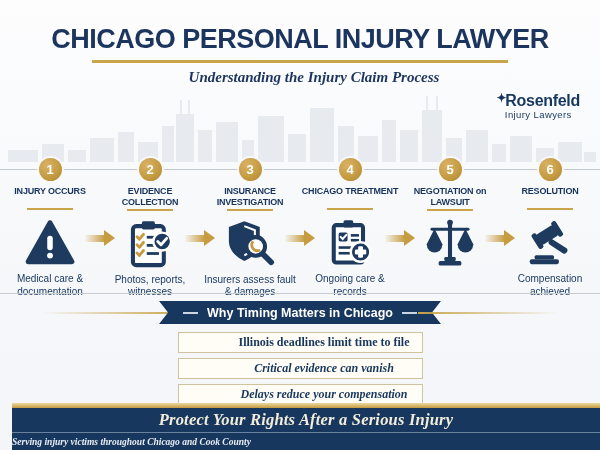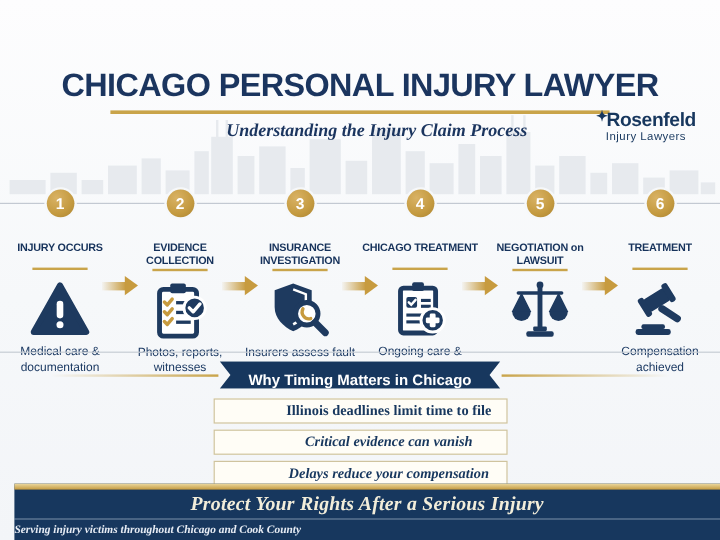--- a/index.html
+++ b/index.html
@@ -1,21 +1,21 @@
 <!DOCTYPE html>
 <html><head>
 <meta charset="utf-8">
 <style>
   * { margin:0; padding:0; box-sizing:border-box; }
   html,body { width:600px; height:450px; background:#ffffff; font-family:"Liberation Sans", sans-serif; }
   .card { position:relative; width:600px; height:450px; overflow:hidden;
           background:linear-gradient(180deg,#fdfdfe 0%, #f6f8fa 55%, #f3f5f8 100%); }
 
   
-  .header { position:absolute; top:24px; left:0; right:0; text-align:center;margin-top:32px; }
+  .header { position:absolute; top:24px; left:0; right:0; text-align:center; }
   .title { font-size:27px; font-weight:bold; color:#1b355f; letter-spacing:-0.5px; }
   .title-rule { width:416px; height:3px; background:#c9a44a; margin:5px auto 6px; }
   .subtitle { font-family:"Liberation Serif", serif; font-style:italic; font-weight:bold;
               font-size:15px; color:#1b355f;padding-left:28px; }
 
   
   .logo { position:absolute; top:92px; right:20px; text-align:center; color:#17375e; }
   .logo-name { font-size:16px; font-weight:bold; letter-spacing:-0.3px; }
   .logo-star { font-size:12px; position:relative; top:-4px; margin-right:-1px; }
   .logo-sub { font-size:9.5px; letter-spacing:0.4px; margin-top:-1px; }
@@ -25,21 +25,21 @@
 
   
   .process { position:absolute; top:158px; left:0; width:600px; height:142px; }
   .track { position:absolute; top:11px; left:0; right:0; height:1px; background:#c3c9d2; }
   .steps { position:relative; display:flex; }
   .step { width:100px; flex:none; display:flex; flex-direction:column; align-items:center; text-align:center; }
   .badge { position:relative; z-index:2; width:23px; height:23px; border-radius:50%;
            background:radial-gradient(circle at 35% 30%, #d9b264, #c49a40 60%, #ab8330);
            color:#fff; font-size:13px; font-weight:bold; line-height:23px; text-align:center;
            box-shadow:0 0 0 2px #f6f8fa; }
-  .step-title { margin-top:20px; font-size:9px; font-weight:bold; color:#16325b;
+  .step-title { margin-top:5px; font-size:9px; font-weight:bold; color:#16325b;
                 line-height:1.2; letter-spacing:-0.2px; max-width:100px; min-height:21px;
                 display:flex; flex-direction:column; justify-content:flex-start; }
   .step-rule { width:46px; height:2px; background:#c9a44a; margin:1px 0 3px; }
   .step-icon { height:60px; display:flex; align-items:center; justify-content:center; }
   .step-icon svg { width:52px; height:52px; }
   .step-caption { font-size:10px; color:#1c3a63; line-height:1.25; max-width:94px; font-weight:500; }
 
   .arrow { position:absolute; top:72px; width:30px; height:16px; z-index:1; }
   .arrow .bar { position:absolute; left:0; top:5px; width:20px; height:7px;
                 background:linear-gradient(90deg, rgba(199,155,63,0.05), #c79b3f); }
@@ -53,21 +53,21 @@
   .section-divider { position:absolute; top:5px; left:0; right:0; height:1px; background:#c6ccd4; }
   .ribbon-row { position:relative; margin-top:13px; height:23px;
                 display:flex; justify-content:center; align-items:center; }
   .gold-line { position:absolute; top:11px; width:140px; height:2px; }
   .gold-line.left  { right:calc(50% + 118px);
                      background:linear-gradient(90deg, rgba(201,164,74,0), #c9a44a); }
   .gold-line.right { left:calc(50% + 118px);
                      background:linear-gradient(270deg, rgba(201,164,74,0), #c9a44a); }
   .ribbon { position:relative; background:#17375e; color:#fff; height:23px; padding:0 24px;
             display:flex; align-items:center; gap:9px; font-size:12.5px; font-weight:bold;
-            clip-path:polygon(0 0, 100% 0, calc(100% - 9px) 50%, 100% 100%, 0 100%, 9px 50%);flex-direction:column; }
+            clip-path:polygon(0 0, 100% 0, calc(100% - 9px) 50%, 100% 100%, 0 100%, 9px 50%); }
   .ribbon .dash { width:15px; height:2px; background:#ccd5e2; }
   .points { margin-top:8px; display:flex; flex-direction:column; align-items:center; gap:5px; }
   .point { width:245px; height:21px; background:#fffdf6; border:1px solid #cfc39e;
            color:#17375e; font-size:12px; display:flex; align-items:center; justify-content:center;
            font-family:"Liberation Serif", serif; font-style:italic; font-weight:bold;padding-left:48px; }
   .point.upright { font-style:normal; }
 
   
   .footer { position:absolute; bottom:0; left:12px; right:0; height:47px; background:#17375e; }
   .gold-strip { height:5px; background:linear-gradient(180deg,#ecd9a0,#c49a40); }
@@ -223,21 +223,21 @@
             <path class="ic" d="M51 16 L43 32 h16 Z" fill="none" stroke="#1e3a5f" stroke-width="2.6"></path>
             <path class="ic" d="M41.5 33 a9.5 9.5 0 0 0 19 0 Z"></path>
             <rect x="25" y="48" width="14" height="5" rx="1.5" class="ic"></rect>
             <rect x="18" y="53" width="28" height="5.5" rx="2" class="ic"></rect>
           </svg>
         </div>
       </div>
 
       <div class="step">
         <div class="badge">6</div>
-        <div class="step-title">TREATMENT</div>
+        <div class="step-title">RESOLUTION</div>
         <div class="step-rule"></div>
         <div class="step-icon">
           <svg viewBox="0 0 64 64">
             <g class="ic" transform="rotate(-32 28 22)">
               <rect x="16" y="15" width="25" height="15" rx="3"></rect>
               <rect x="11" y="12" width="6.5" height="21" rx="2.5"></rect>
               <rect x="39.5" y="12" width="6.5" height="21" rx="2.5"></rect>
             </g>
             <rect class="ic" x="33" y="26" width="26" height="7.5" rx="3.5" transform="rotate(33 33 26)"></rect>
             <rect class="ic" x="13" y="47" width="24" height="5" rx="2"></rect>

